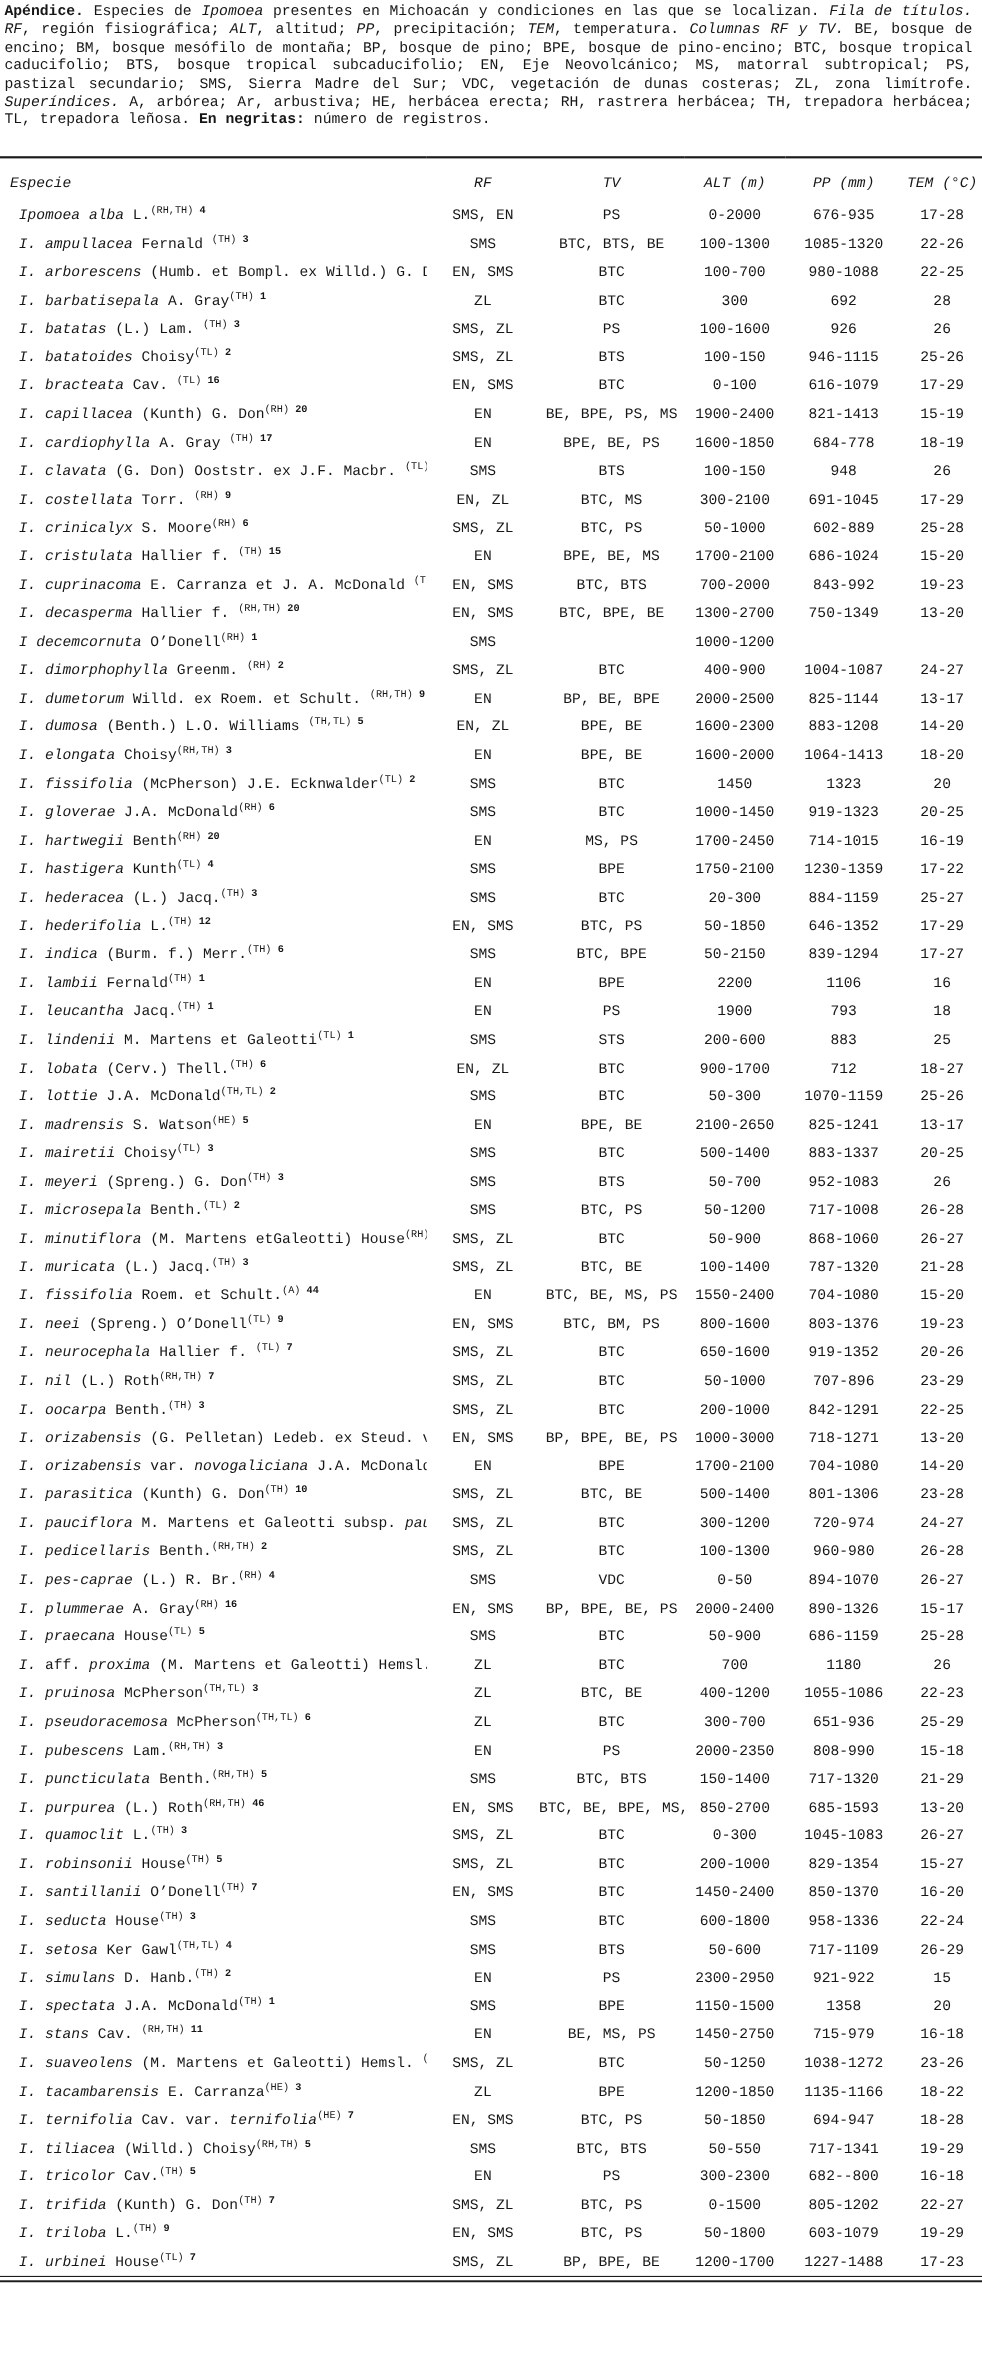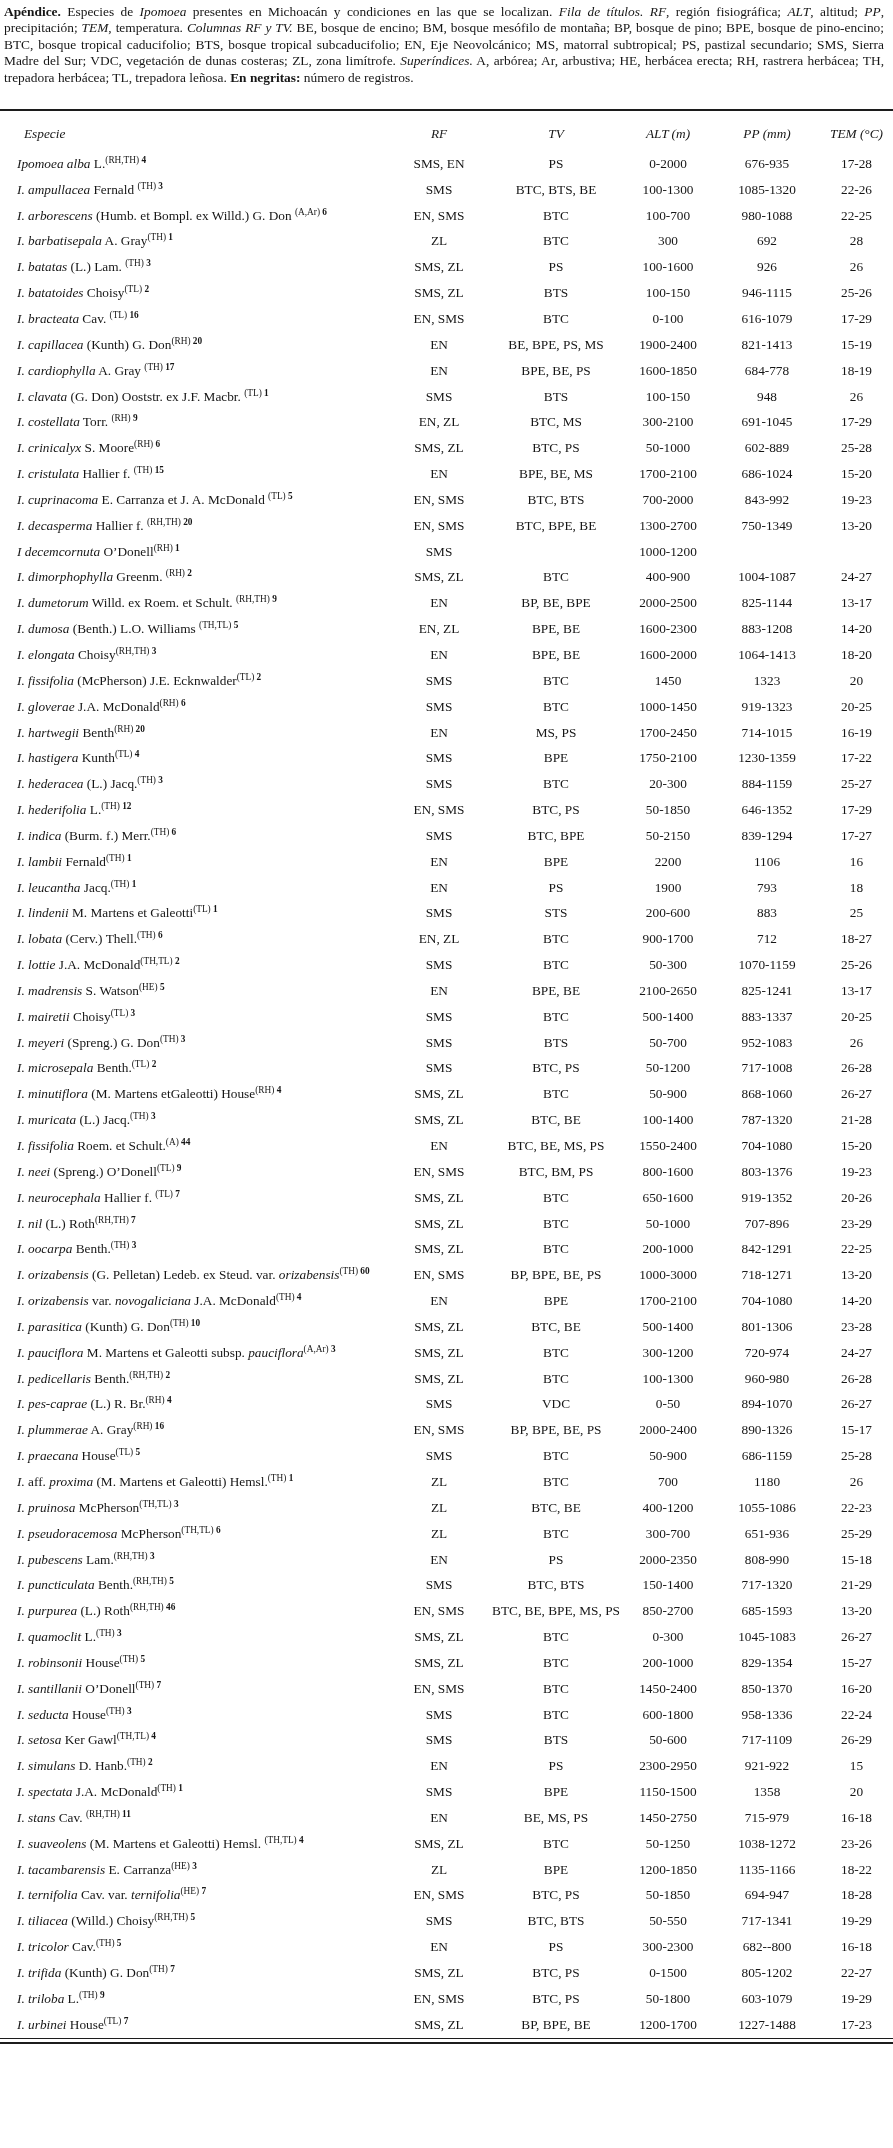--- a/index.html
+++ b/index.html
@@ -2,21 +2,21 @@
 <html><head>
 <meta charset="utf-8">
 <style>
   html, body {
     margin: 0; padding: 0;
     background: #ffffff;
     width: 893px;
   }
   .page {
     width: 889px;
-    font-family: Liberation Serif, serif;
+    font-family: Liberation Mono, monospace;
     color: #161616;
   }
   .intro {
     margin: 4px 5px 0 4px;
     font-size: 13.4px;
     line-height: 16.4px;
     text-align: justify;
   }
   .intro b { font-weight: bold; }
   .intro i { font-style: italic; }
@@ -32,21 +32,21 @@
   }
   table.species thead th {
     font-weight: normal;
     font-style: italic;
     text-align: center;
     padding: 15px 0 9px 0;
     white-space: nowrap;
   }
   table.species thead th.sp {
     text-align: left;
-    padding-left: 24px;
+    padding-left: 9px;
   }
   table.species tbody td {
     height: 25.85px;
     padding: 0;
     text-align: center;
     vertical-align: middle;
     white-space: nowrap;
     overflow: hidden;
   }
   table.species tbody td.sp {

